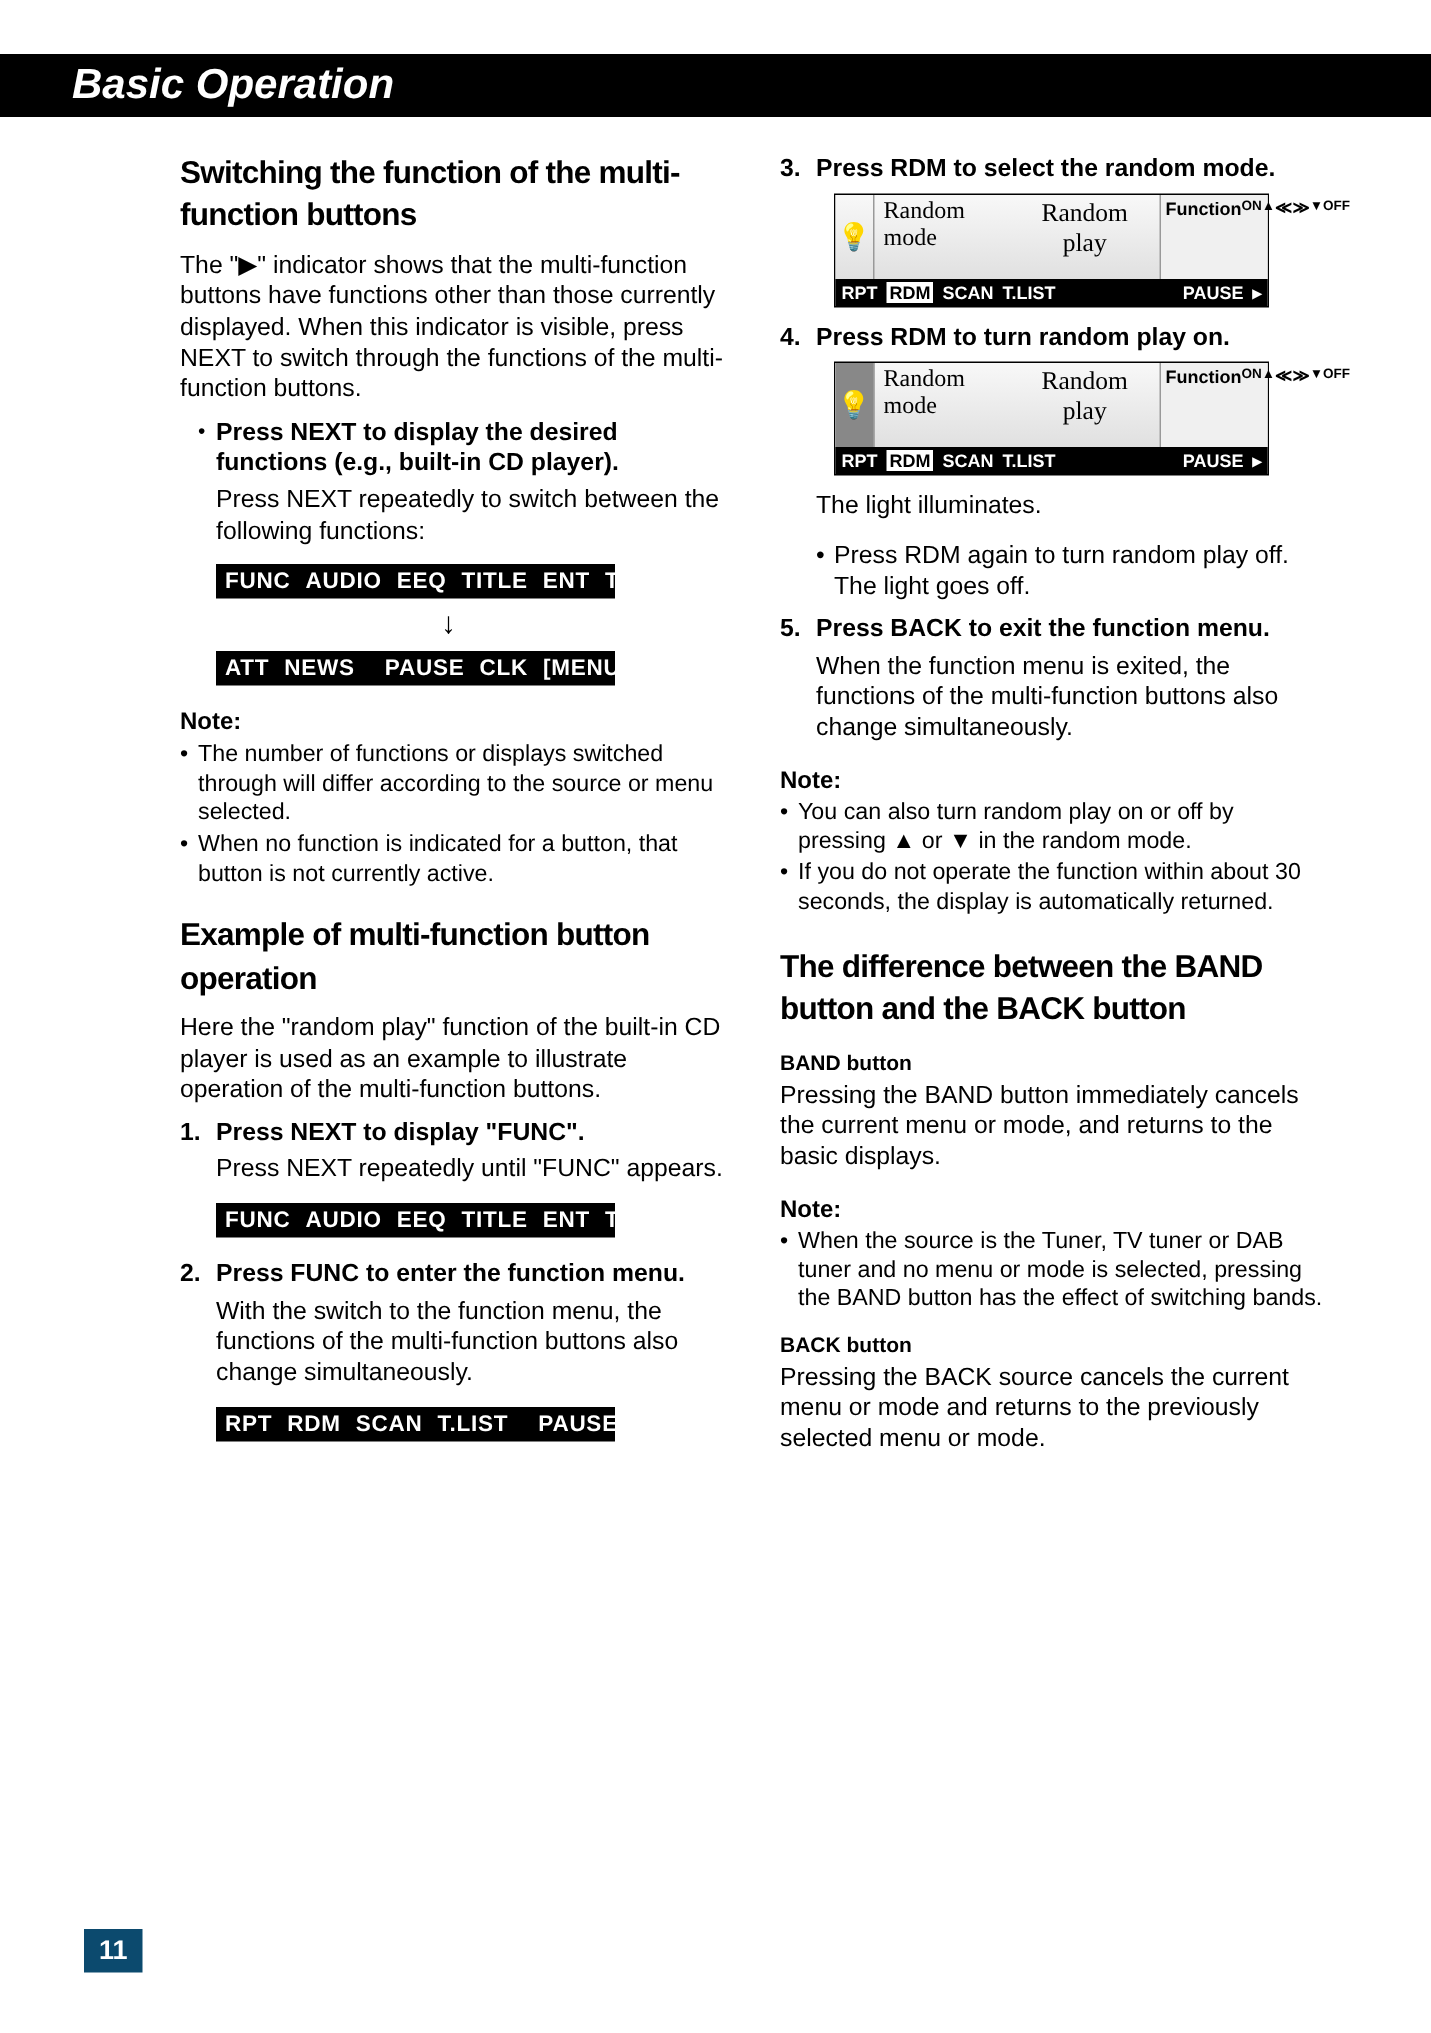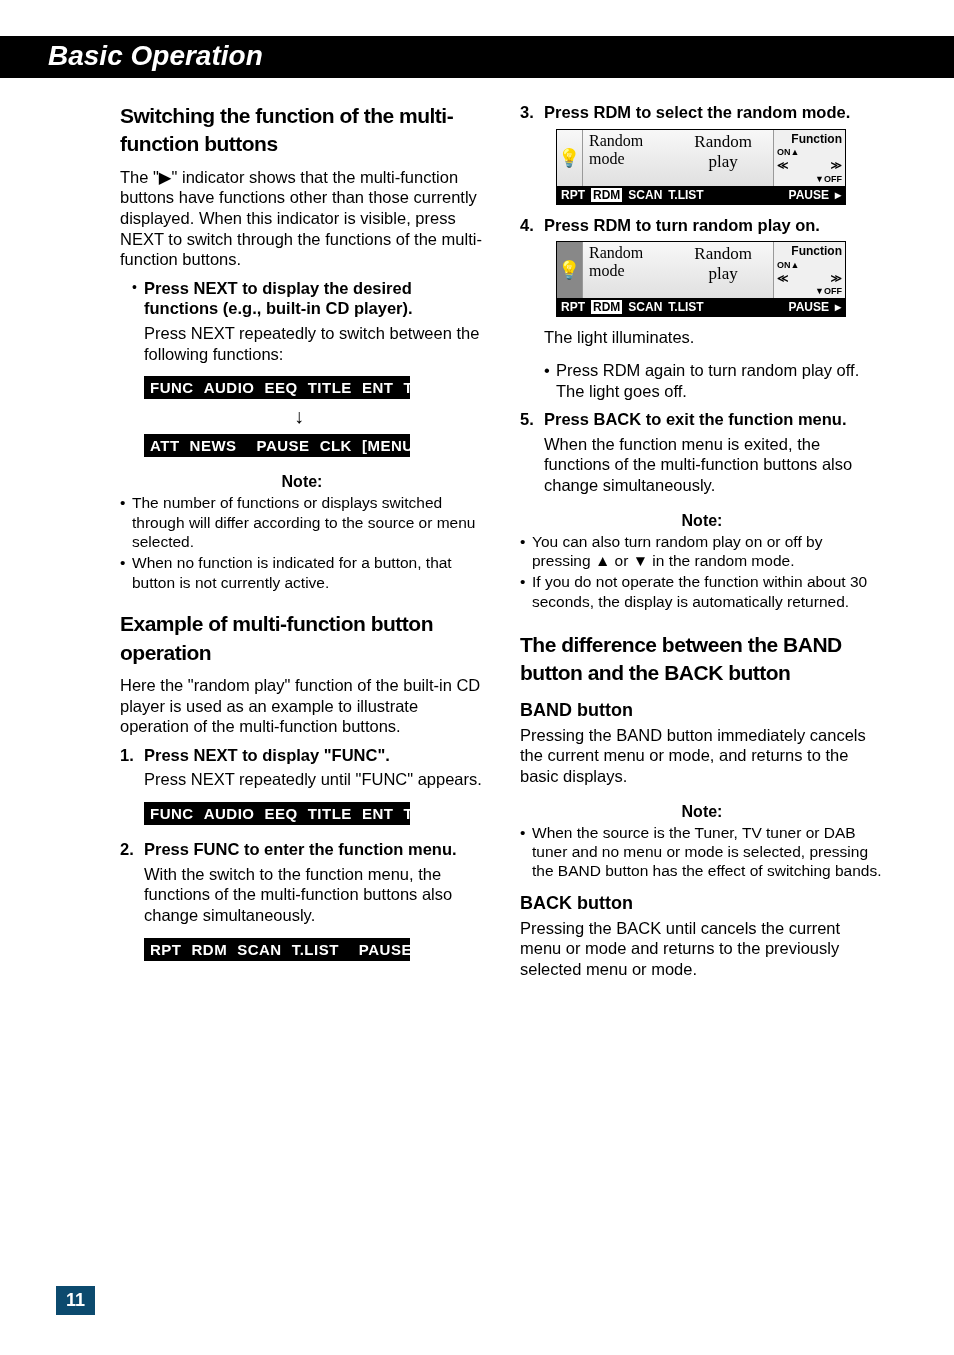--- a/index.html
+++ b/index.html
@@ -86,21 +86,20 @@
     width: 310px;
     margin-left: 24px;
     font-size: 20px;
     padding: 6px 0;
   }
   .note-head {
     font-weight: bold;
     font-size: 16px;
     margin-top: 16px;
     margin-bottom: 2px;
-    text-align: center;
   }
   .note-item {
     display: flex;
     font-size: 15.5px;
     line-height: 1.25;
     margin-bottom: 2px;
   }
   .note-item .dot {
     width: 12px;
     flex-shrink: 0;
@@ -149,21 +148,20 @@
   }
   .screen-mid .line1 { }
   .screen-mid .line2 { text-align: center; font-size: 17px; }
   .screen-right {
     width: 72px;
     border-left: 1px solid #999;
     font-size: 10px;
     font-weight: bold;
     padding: 2px 3px;
     display: flex;
-    flex-direction: column;
     justify-content: space-between;
     background: #f0f0f0;
   }
   .screen-right .func { font-size: 12px; text-align: right;}
   .screen-right .on { font-size: 9px; }
   .screen-right .arrows { font-size: 11px; display:flex; justify-content:space-between;}
   .screen-right .voff { text-align: right; font-size: 9px; }
   .screen-bottom {
     background: black;
     color: white;
@@ -174,21 +172,21 @@
     padding: 2px 4px;
     gap: 6px;
   }
   .screen-bottom .highlighted {
     background: white;
     color: black;
     padding: 0 2px;
   }
   .screen-bottom .spacer { flex:1; }
   h3.sub {
-    font-size: 18px;
+    font-size: 14px;
     font-weight: bold;
     margin-top: 12px;
     margin-bottom: 4px;
   }
   .page-num {
     position: absolute;
     bottom: 40px;
     left: 56px;
     background: #0c4a6e;
     color: white;
@@ -375,17 +373,17 @@
 
     <h3 class="sub">BAND button</h3>
     <p class="body">Pressing the BAND button immediately cancels the current menu or mode, and returns to the basic displays.</p>
     <div class="note-head">Note:</div>
     <div class="note-item">
       <span class="dot">•</span>
       <span>When the source is the Tuner, TV tuner or DAB tuner and no menu or mode is selected, pressing the BAND button has the effect of switching bands.</span>
     </div>
 
     <h3 class="sub">BACK button</h3>
-    <p class="body">Pressing the BACK until cancels the current menu or mode and returns to the previously selected menu or mode.</p>
+    <p class="body">Pressing the BACK source cancels the current menu or mode and returns to the previously selected menu or mode.</p>
   </div>
 </div>
 
 <div class="page-num">11</div>
 
 </body></html>

